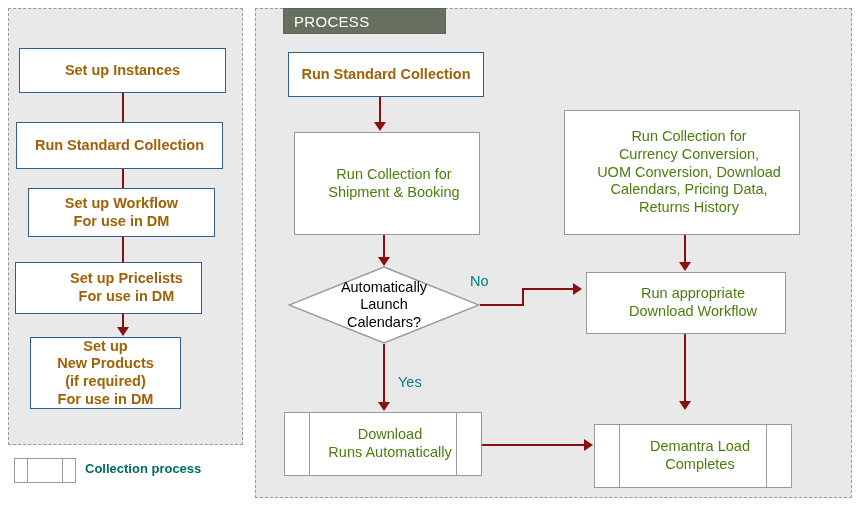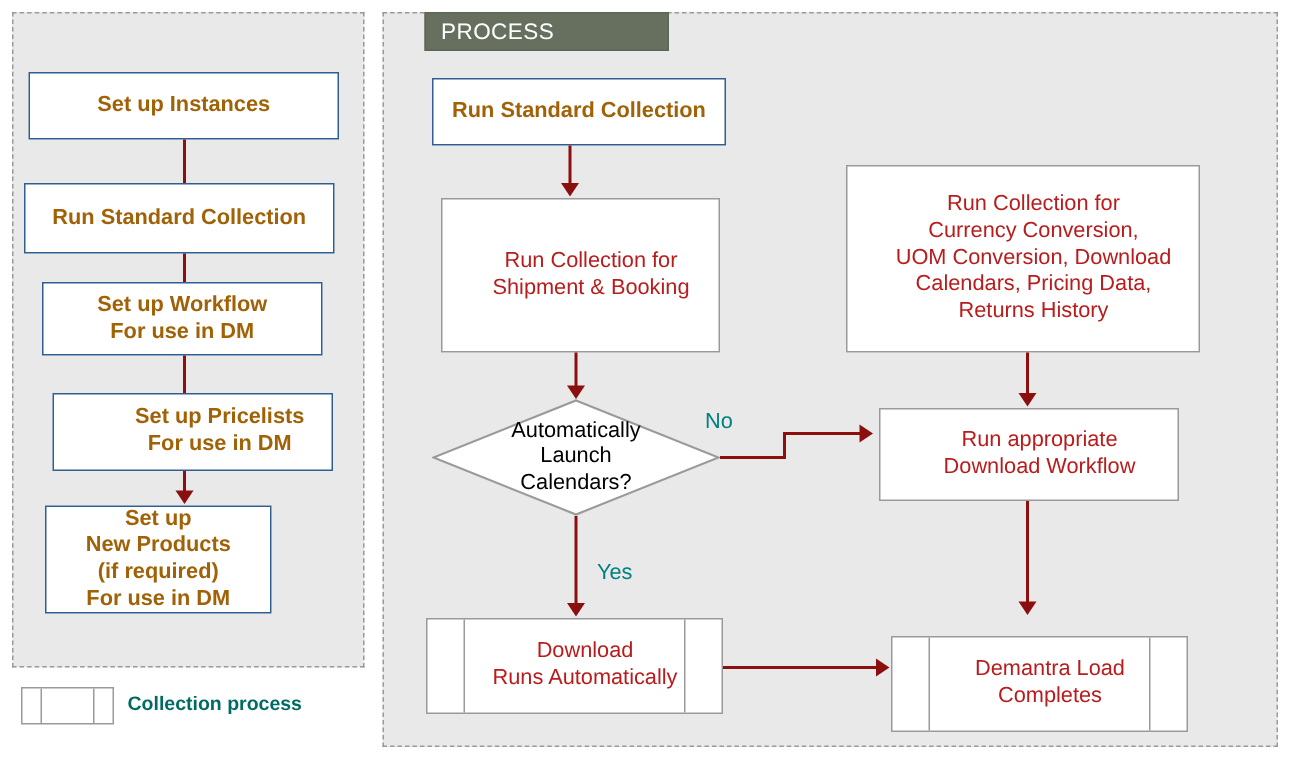--- a/index.html
+++ b/index.html
@@ -52,21 +52,21 @@
     white-space: pre-line;
   }
   .node.blue {
     border: 1px solid #2f5f92;
     color: #a16207;
     font-size: 14.5px;
     font-weight: bold;
   }
   .node.plain {
     border: 1px solid #9a9a9a;
-    color: #b91c1c;
+    color: #4d7c0f;
     font-size: 14.5px;
     font-weight: normal;
     padding-left: 14px;
   }
   
   .node.automated::before,
   .node.automated::after {
     content: "";
     position: absolute;
     top: 0;
@@ -165,21 +165,21 @@
 
   <div class="node blue" style="left:16px; top:122px; width:207px; height:47px;">
     <span>Run Standard Collection</span>
   </div>
 
   <div class="node blue" style="left:28px; top:188px; width:187px; height:49px;">
     <span>Set up Workflow
 For use in DM</span>
   </div>
 
-  <div class="node blue" style="left:35px; top:262px; width:187px; height:52px;padding-left:36px;">
+  <div class="node blue" style="left:15px; top:262px; width:187px; height:52px;padding-left:36px;">
     <span>Set up Pricelists
 For use in DM</span>
   </div>
 
   <div class="node blue" style="left:30px; top:337px; width:151px; height:72px;">
     <span>Set up
 New Products
 (if required)
 For use in DM</span>
   </div>

